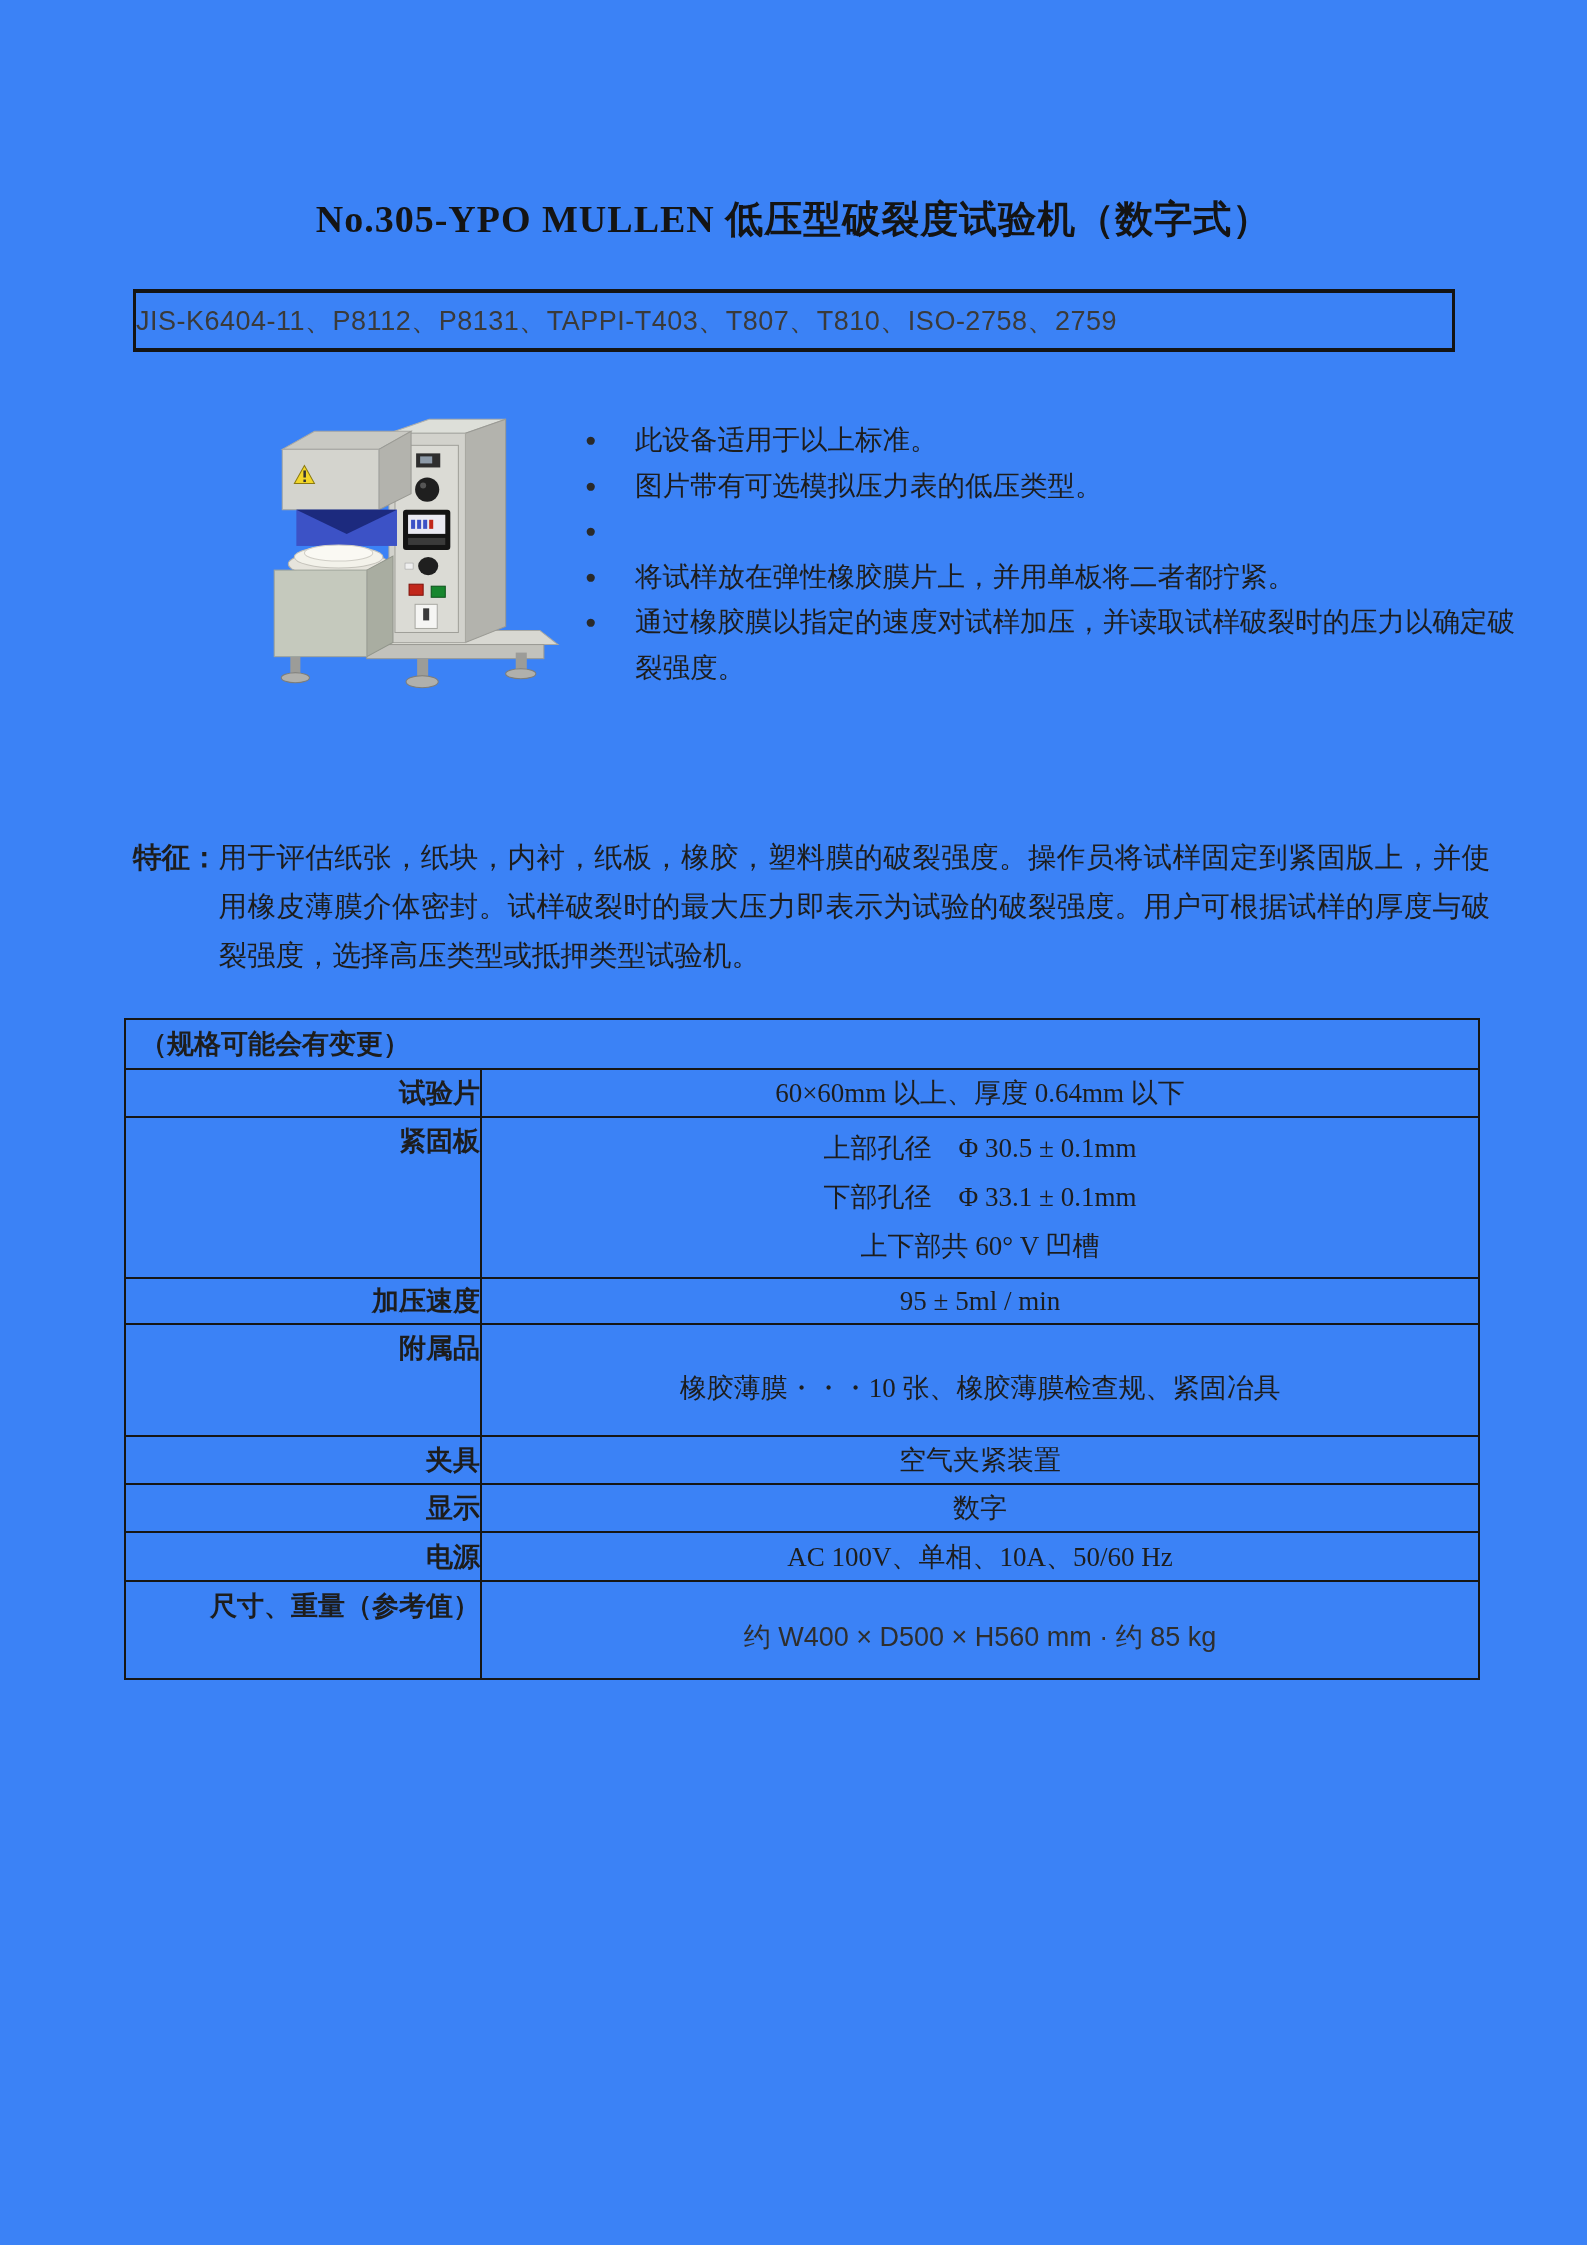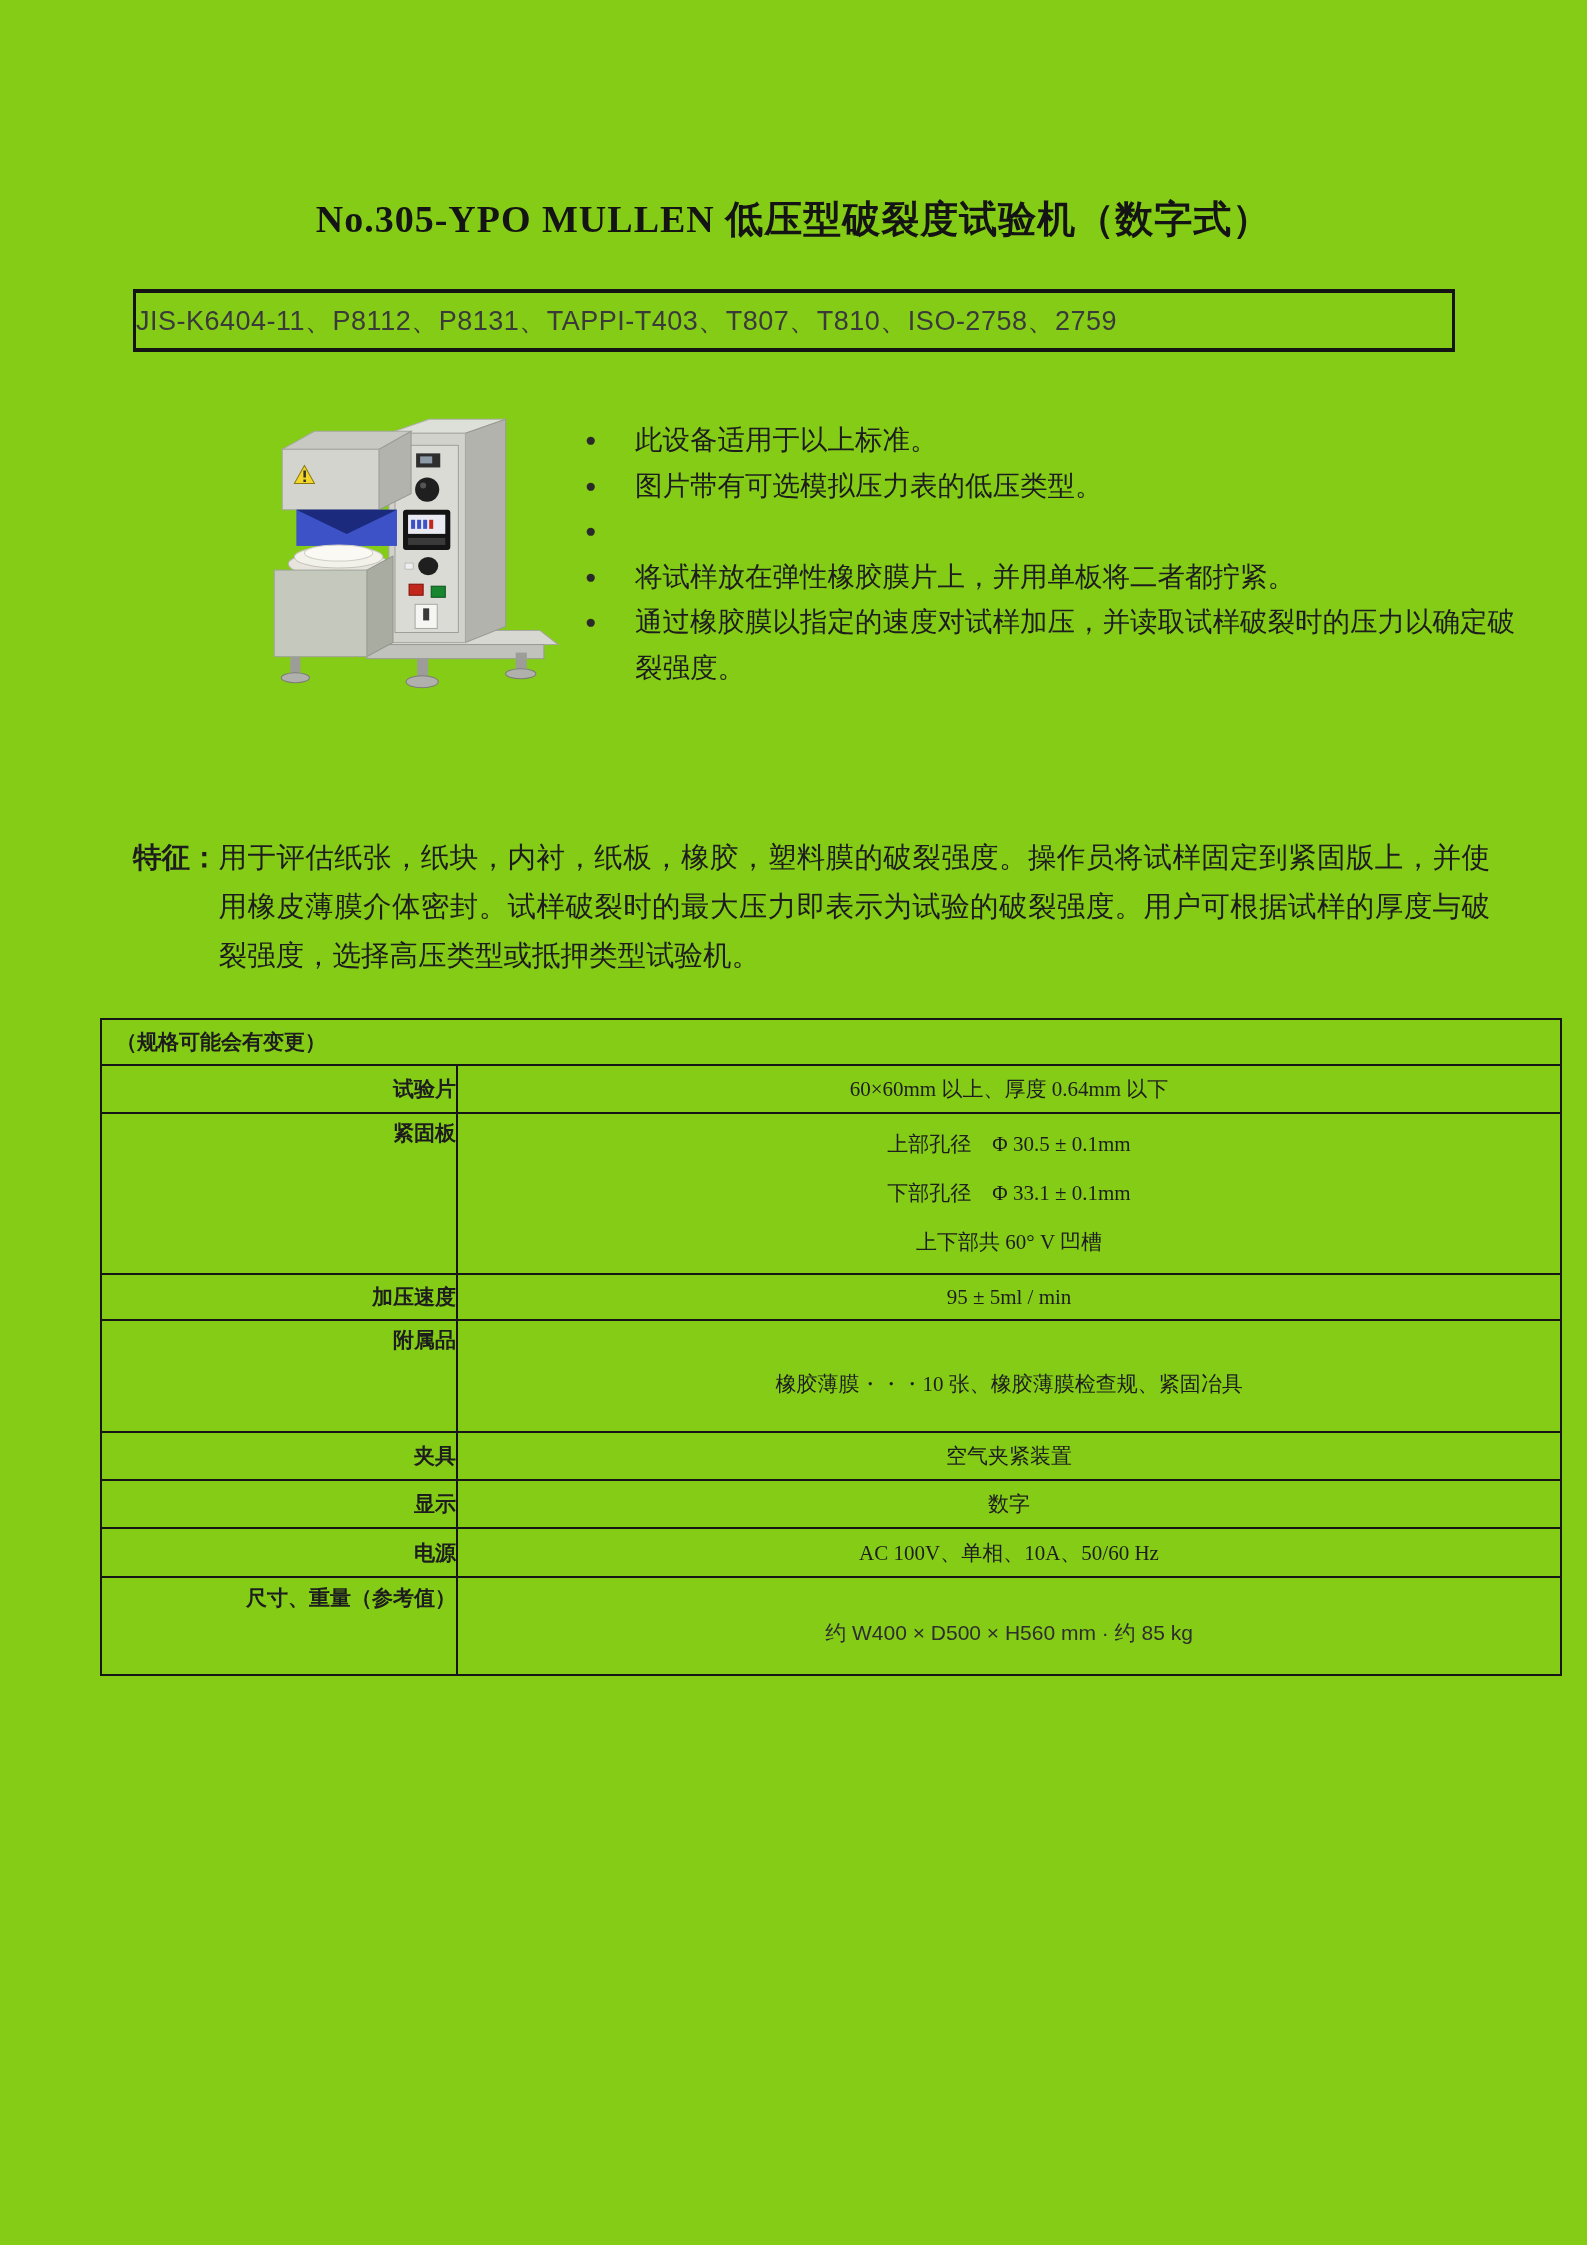--- a/index.html
+++ b/index.html
@@ -1,17 +1,17 @@
 <!DOCTYPE html>
 <html><head>
 <meta charset="utf-8">
 <style>
   html,body { margin:0; padding:0; background:#ffffff; }
   .page {
-    position:relative; width:1587px; height:2245px; background:#84cc16;
+    position:relative; width:1587px; height:2245px; background:#3b82f6;
     font-family:"Liberation Serif","DejaVu Serif",serif; color:#1e1e1e; overflow:hidden;
   }
   .title {
     position:absolute; top:194px; left:0; width:100%;
     text-align:center; font-size:38px; font-weight:600; letter-spacing:1px;
     color:#141414;
   }
   .standards {
     position:absolute; top:289px; left:133px; width:1322px; height:63px;
     box-sizing:border-box; border:3px solid #141414; border-top-width:4px; border-bottom-width:4px;
@@ -30,22 +30,22 @@
   .bullet-dot { flex:0 0 50px; font-size:19px; color:#2a2a2a; }
 
   .features {
     position:absolute; left:133px; top:833px; width:1357px;
     display:flex; font-size:28.5px; line-height:49px; color:#1d1d1d;
   }
   .features-label { font-weight:bold; white-space:nowrap; }
   .features-text { flex:1; text-align:justify; }
 
   table.spec {
-    position:absolute; left:100px; top:1018px; width:1462px;
-    border-collapse:collapse; table-layout:fixed; font-size:21px; color:#1d1d1d;
+    position:absolute; left:124px; top:1018px; width:1356px;
+    border-collapse:collapse; table-layout:fixed; font-size:27px; color:#1d1d1d;
   }
   table.spec td { border:2px solid #161616; padding:0; }
   table.spec tr.hdr td { font-weight:bold; text-align:left; padding:6px 14px; height:32px; }
   td.lbl { font-weight:bold; text-align:right; vertical-align:middle; }
   td.val { text-align:center; vertical-align:middle; }
   tr.r-sample td { height:46px; }
   tr.r-speed td { height:44px; }
   tr.r-clamp td { height:46px; }
   tr.r-disp td { height:46px; }
   tr.r-power td { height:47px; }

